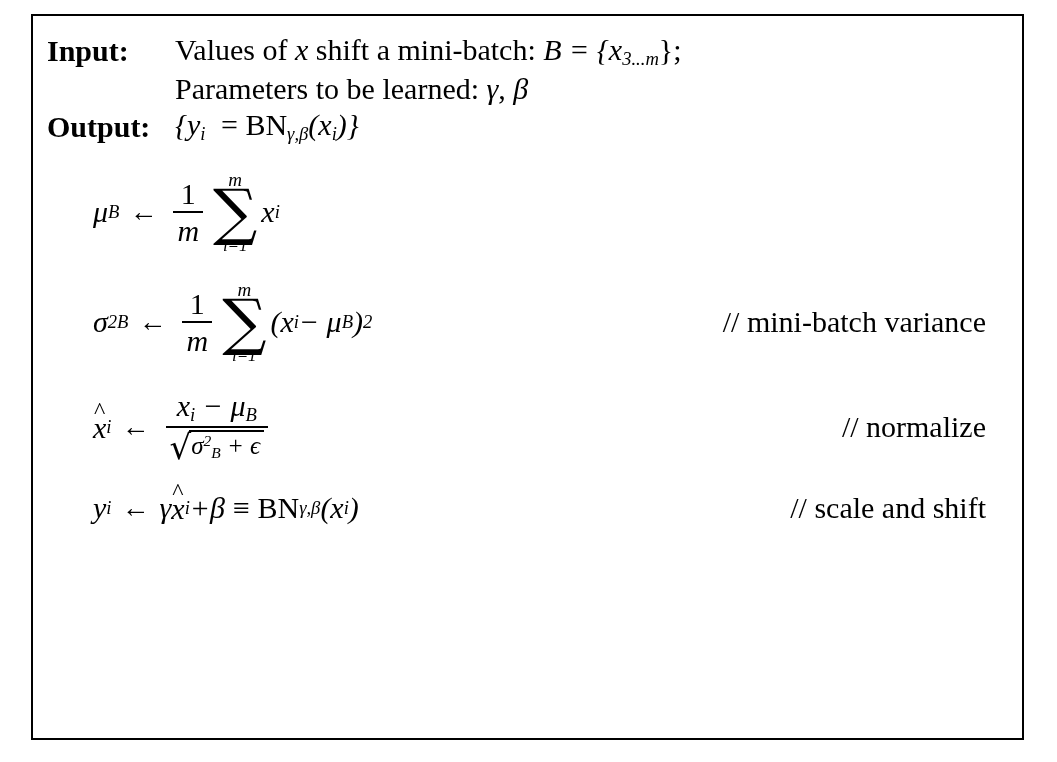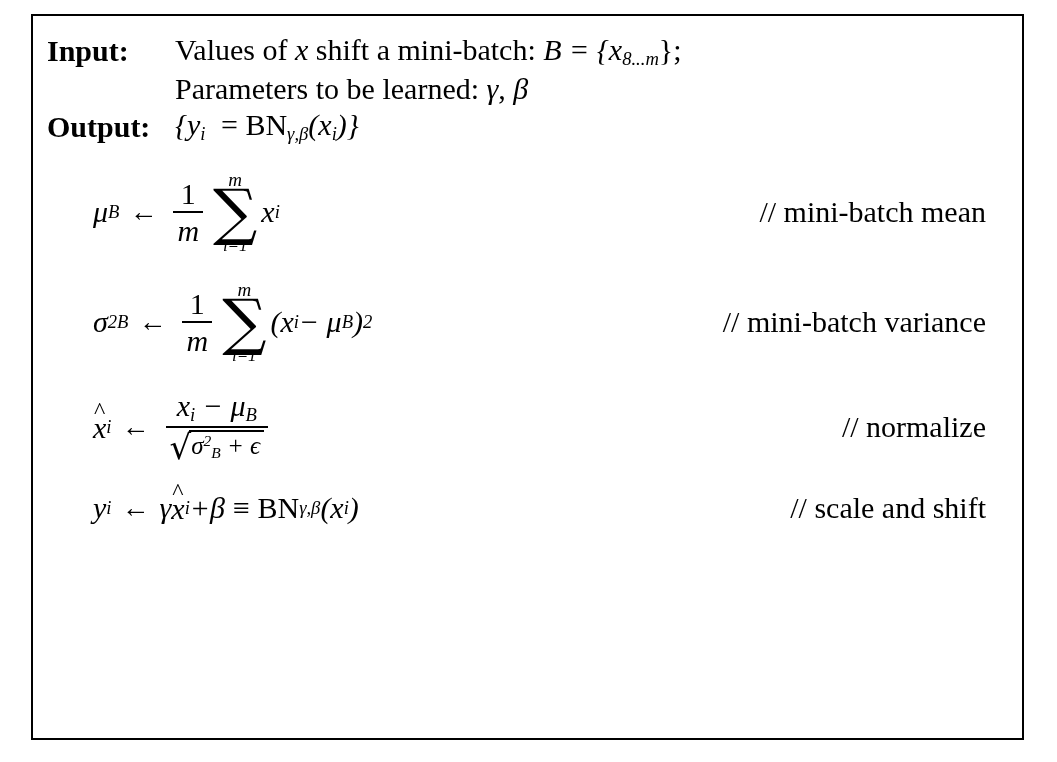--- a/index.html
+++ b/index.html
@@ -161,21 +161,21 @@
 </head>
 <body>
 
 <div class="algo-box">
 
   <div class="header">
 
     <div class="hdr-row">
       <span class="hdr-label">Input:</span>
       <span class="hdr-text">
-        <span>Values of </span><span class="mathit">x</span><span> shift a mini-batch: </span><span class="cal">B = {x</span><span class="sub">8...m</span><span>};</span>
+        <span>Values of </span><span class="mathit">x</span><span> shift a mini-batch: </span><span class="cal">B = {x</span><span class="sub">3...m</span><span>};</span>
       </span>
     </div>
 
     <div class="hdr-row">
       <span class="hdr-label indent-only"></span>
       <span class="hdr-text">
         <span>Parameters to be learned: </span><span class="mathit">γ</span><span>, </span><span class="mathit">β</span>
       </span>
     </div>
 
@@ -200,21 +200,20 @@
           <span class="den mathit">m</span>
         </span>
         <span class="bigop">
           <span class="lim-top">m</span>
           <span class="sym">∑</span>
           <span class="lim-bot">i=1</span>
         </span>
         <span class="mathit">x</span>
           <span class="sub">i</span>
       </span>
-      <span class="comment">// mini-batch mean</span>
     </div>
 
     <div class="line row-sigma">
       <span class="lhs">
         <span class="mathit">σ</span>
           <span class="sup">2</span>
           <span class="sub cal">B</span>
         <span class="arrow">←</span>
         <span class="frac">
           <span class="num">1</span>

